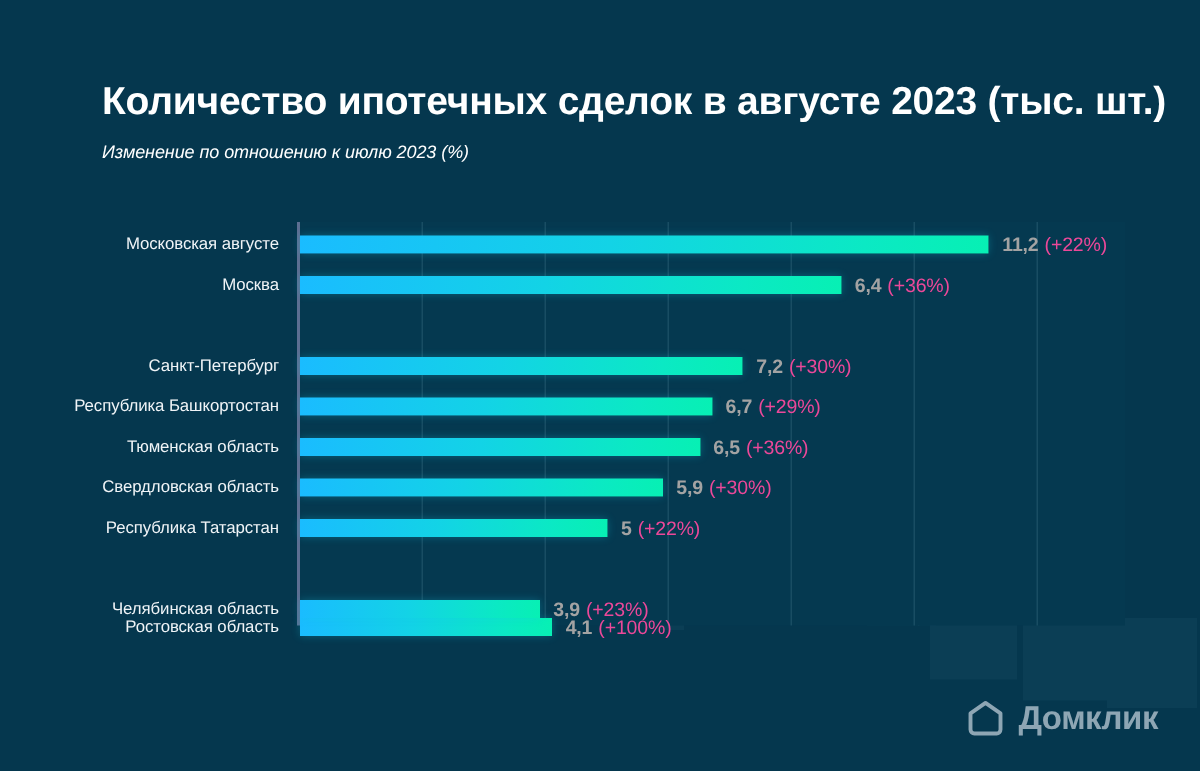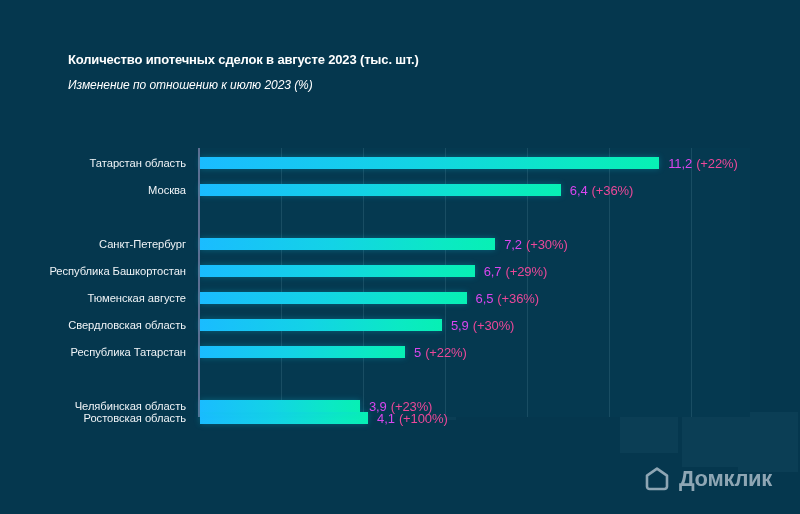--- a/index.html
+++ b/index.html
@@ -36,21 +36,21 @@
 
   
   #header {
     position: absolute;
     left: 68px;
     top: 52px;
     z-index: 3;
   }
   #chart-title {
     color: #ffffff;
-    font-size: 13px;
+    font-size: 26px;
     font-weight: bold;
     letter-spacing: -0.15px;
     white-space: nowrap;
     margin: 0;
   }
   #chart-subtitle {
     color: #ffffff;
     font-size: 12px;
     font-weight: normal;
     letter-spacing: -0.05px;
@@ -121,22 +121,22 @@
     box-shadow: 0 0 6px rgba(20, 200, 230, 0.30);
   }
   .value-wrap {
     position: absolute;
     top: 50%;
     transform: translateY(-50%);
     white-space: nowrap;
     font-size: 13px;
   }
   .value-num {
-    color: #d946ef;
-    font-weight: normal;
+    color: #a3a3a3;
+    font-weight: bold;
     letter-spacing: -0.1px;
   }
   .value-pct {
     color: #ec4899;
     font-weight: normal;
     letter-spacing: -0.1px;
     margin-left: 4px;
   }
 
   
@@ -187,41 +187,41 @@
     <div class="gridline" style="left:164px;"></div>
     <div class="gridline" style="left:246px;"></div>
     <div class="gridline" style="left:328px;"></div>
     <div class="gridline" style="left:410px;"></div>
     <div class="gridline" style="left:492px;"></div>
   </div>
   <div id="y-axis-line"></div>
 
   <div id="rows">
       <div class="row" style="top: 1px;">
-        <div class="cat-label">Татарстан область</div>
+        <div class="cat-label">Московская августе</div>
         <div class="bar" style="width: 459.2px;"></div>
         <div class="value-wrap" style="left: 668.2px;"><span class="value-num">11,2</span><span class="value-pct">(+22%)</span></div>
       </div>
       <div class="row" style="top: 28px;">
         <div class="cat-label">Москва</div>
         <div class="bar" style="width: 360.8px;"></div>
         <div class="value-wrap" style="left: 569.8px;"><span class="value-num">6,4</span><span class="value-pct">(+36%)</span></div>
       </div>
       <div class="row" style="top: 82px;">
         <div class="cat-label">Санкт-Петербург</div>
         <div class="bar" style="width: 295.2px;"></div>
         <div class="value-wrap" style="left: 504.2px;"><span class="value-num">7,2</span><span class="value-pct">(+30%)</span></div>
       </div>
       <div class="row" style="top: 109px;">
         <div class="cat-label">Республика Башкортостан</div>
         <div class="bar" style="width: 274.7px;"></div>
         <div class="value-wrap" style="left: 483.7px;"><span class="value-num">6,7</span><span class="value-pct">(+29%)</span></div>
       </div>
       <div class="row" style="top: 136px;">
-        <div class="cat-label">Тюменская августе</div>
+        <div class="cat-label">Тюменская область</div>
         <div class="bar" style="width: 266.5px;"></div>
         <div class="value-wrap" style="left: 475.5px;"><span class="value-num">6,5</span><span class="value-pct">(+36%)</span></div>
       </div>
       <div class="row" style="top: 163px;">
         <div class="cat-label">Свердловская область</div>
         <div class="bar" style="width: 241.9px;"></div>
         <div class="value-wrap" style="left: 450.9px;"><span class="value-num">5,9</span><span class="value-pct">(+30%)</span></div>
       </div>
       <div class="row" style="top: 190px;">
         <div class="cat-label">Республика Татарстан</div>

